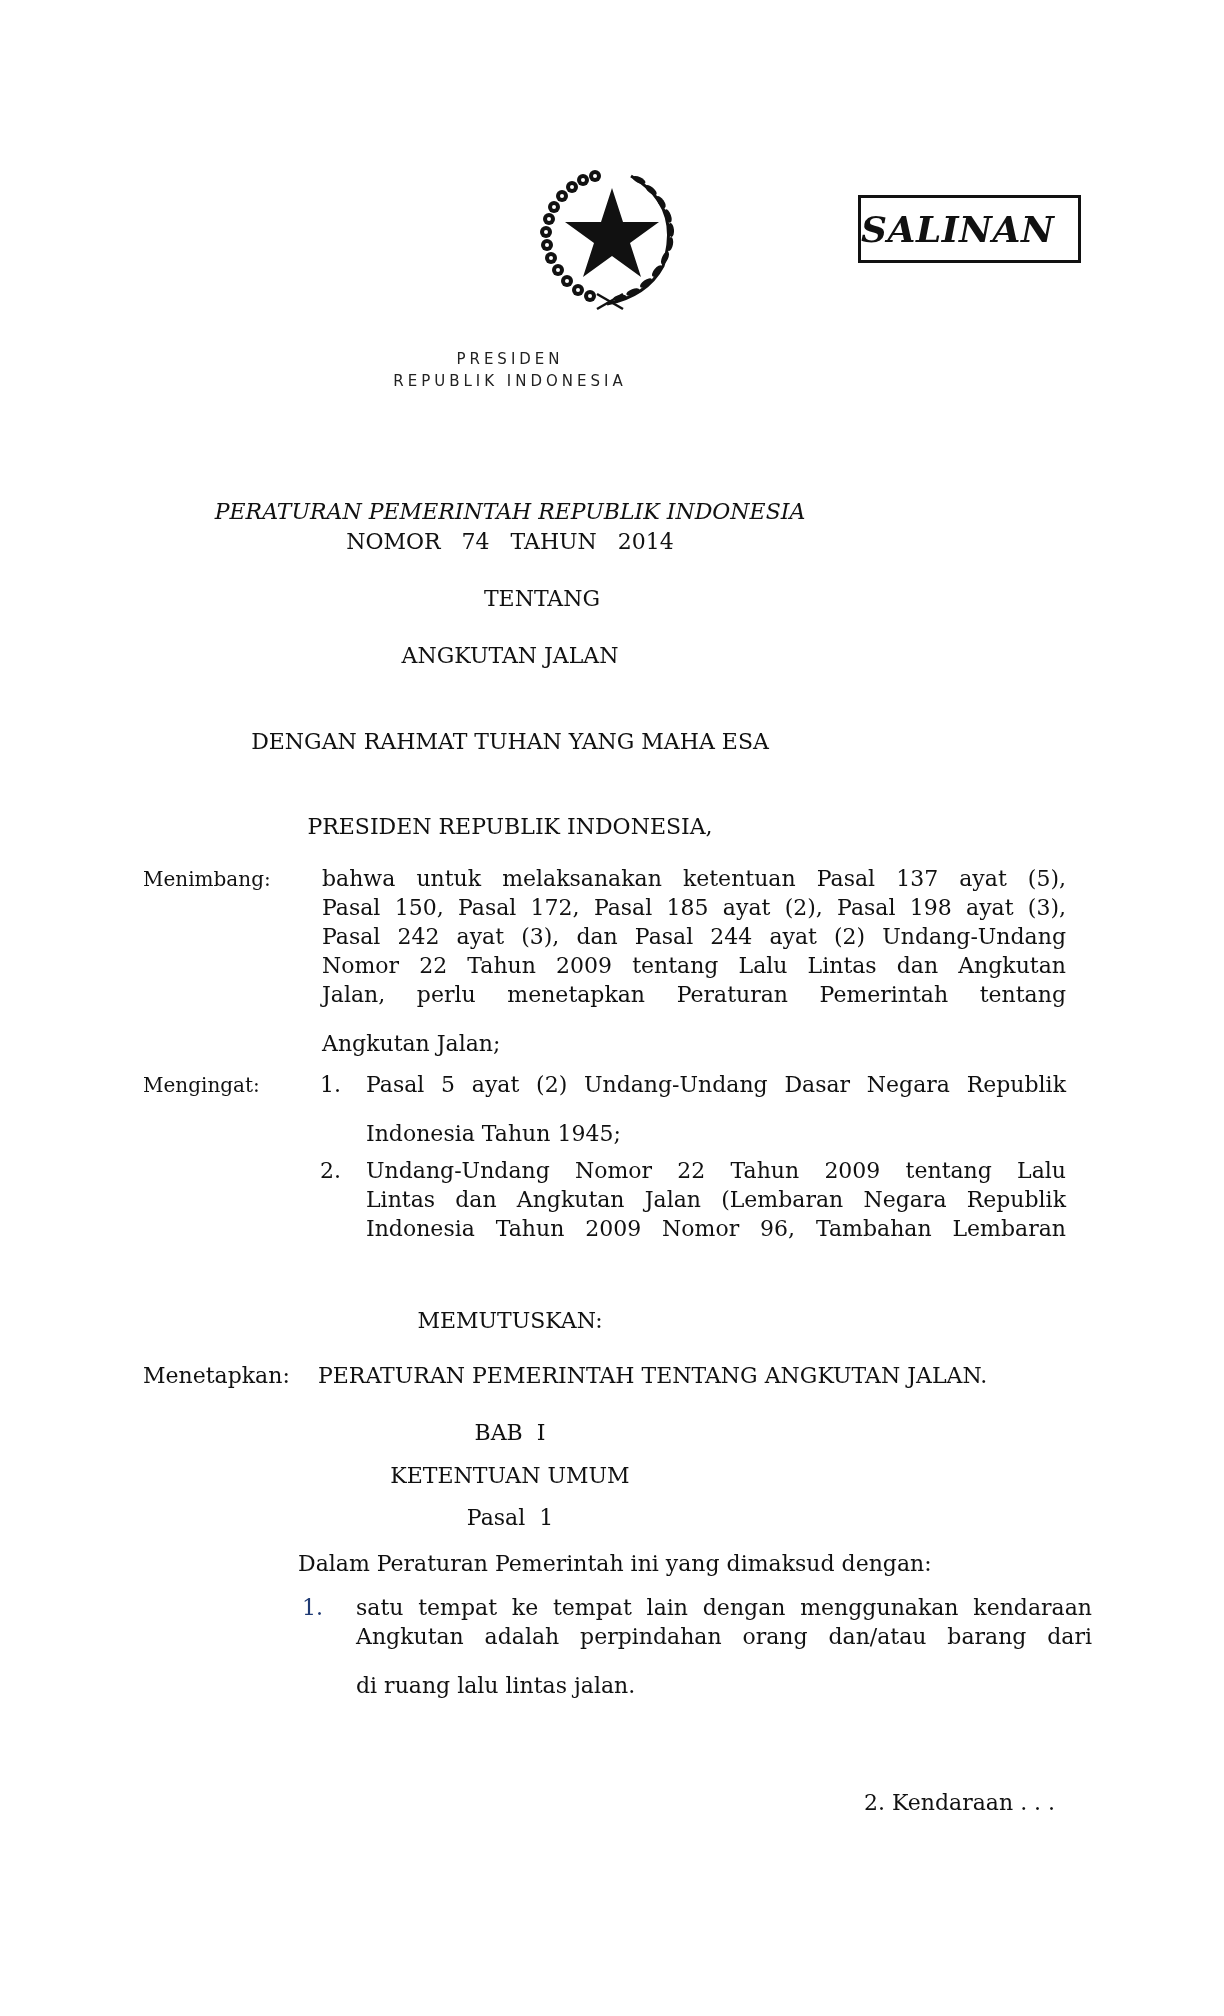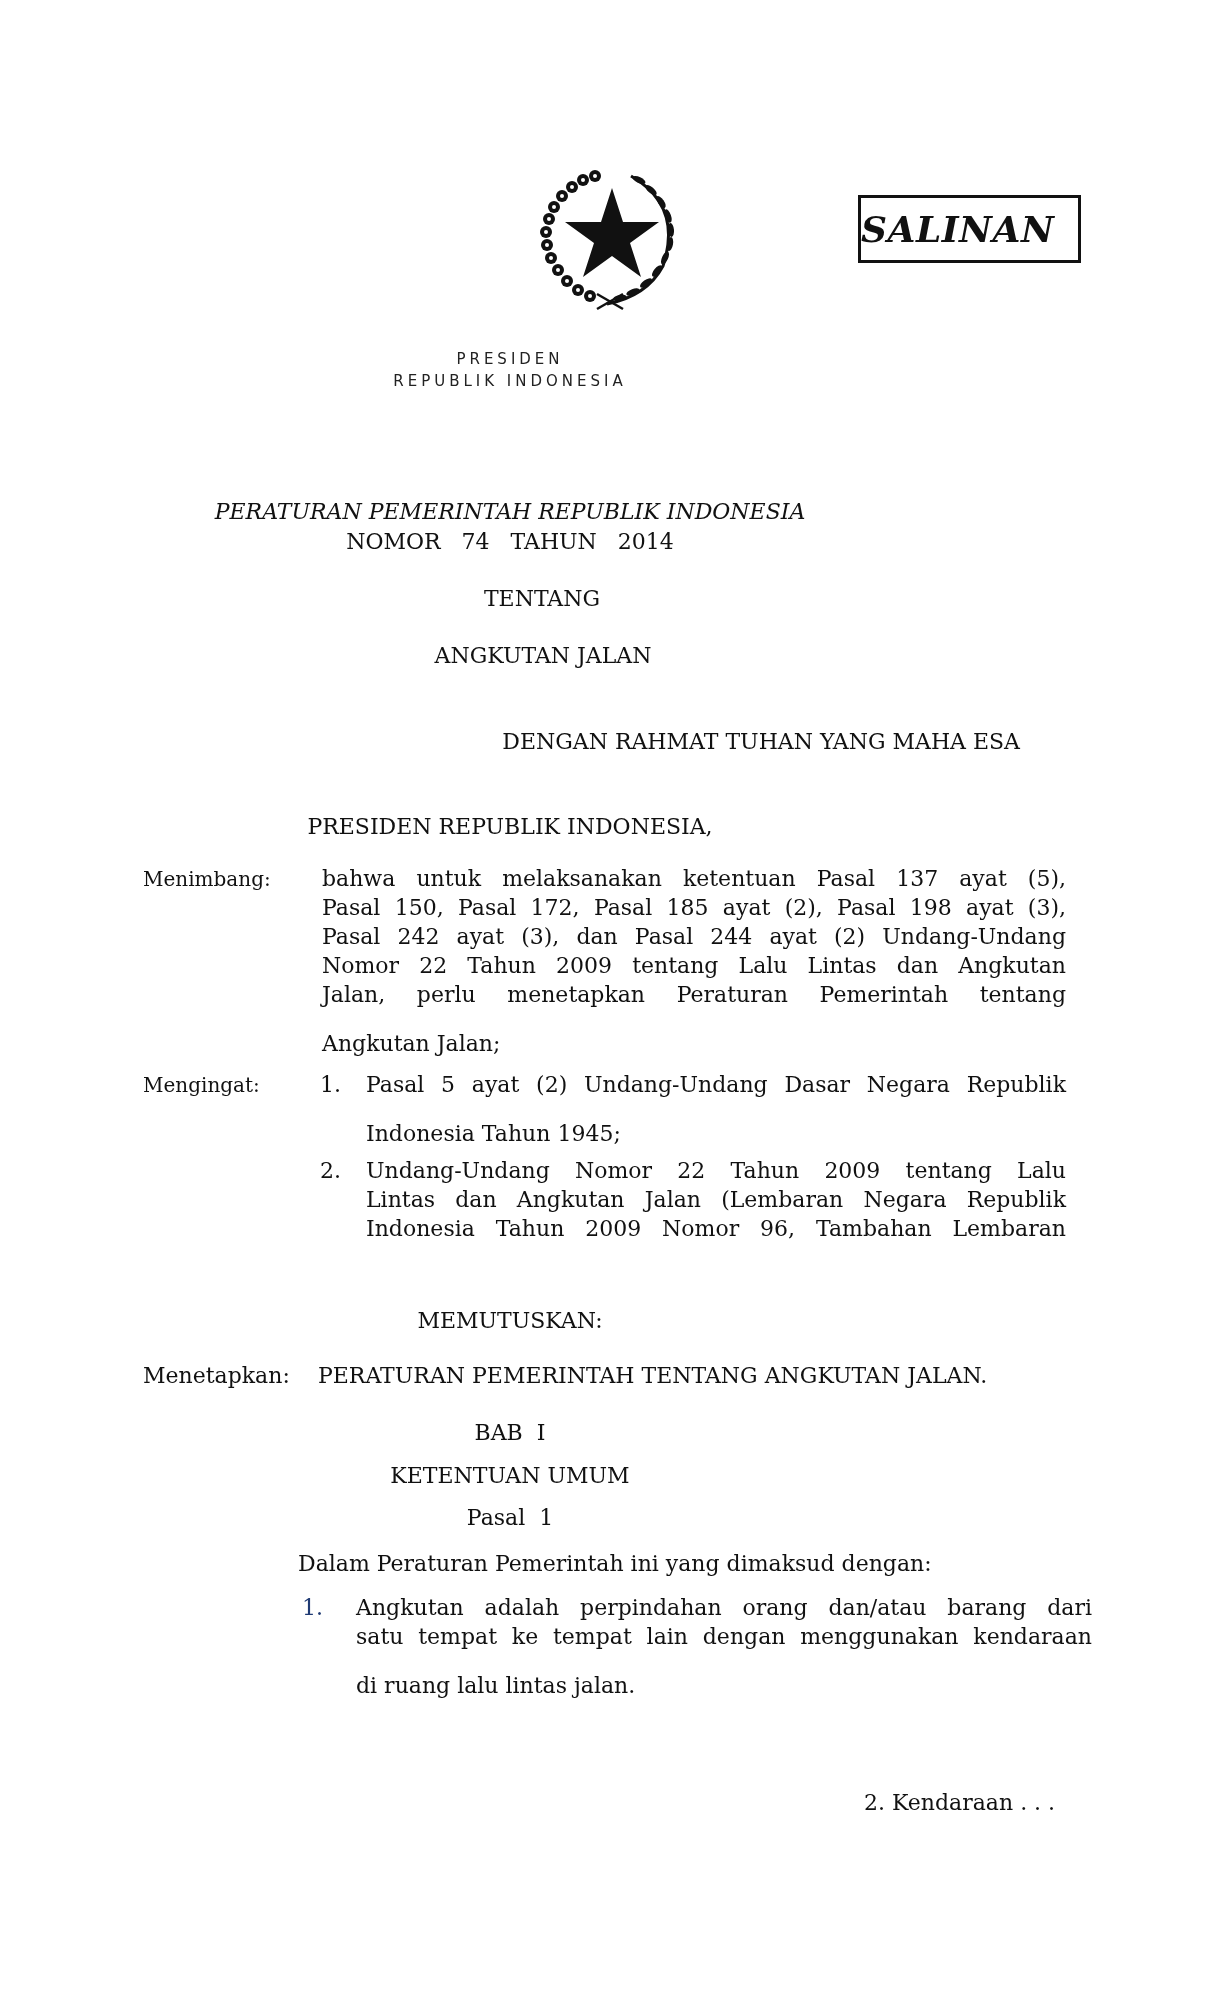--- a/index.html
+++ b/index.html
@@ -79,22 +79,22 @@
 <div class="salinan-box">
   <span class="salinan-text">SALINAN</span>
 </div>
 
 <div class="abs center hdr" style="top:349px;">PRESIDEN</div>
 <div class="abs center hdr" style="top:371px;">REPUBLIK INDONESIA</div>
 
 <div class="abs center t" style="top:497px;font-style:italic;">PERATURAN PEMERINTAH REPUBLIK INDONESIA</div>
 <div class="abs center t" style="top:527px; white-space:pre;">NOMOR   74   TAHUN   2014</div>
 <div class="abs center t" style="top:584px;padding-left:32px;">TENTANG</div>
-<div class="abs center t" style="top:641px;padding-left:33px;">ANGKUTAN JALAN</div>
-<div class="abs center t" style="top:727px;text-align:right;">DENGAN RAHMAT TUHAN YANG MAHA ESA</div>
+<div class="abs center t" style="top:641px;">ANGKUTAN JALAN</div>
+<div class="abs center t" style="top:727px;">DENGAN RAHMAT TUHAN YANG MAHA ESA</div>
 <div class="abs center t" style="top:812px;">PRESIDEN REPUBLIK INDONESIA,</div>
 
 <div class="abs lbl" style="left:143px; top:865px;">Menimbang:</div>
 <div class="para" style="left:322px; top:864px; width:744px;">
   <span class="line">bahwa untuk melaksanakan ketentuan Pasal 137 ayat (5),</span>
   <span class="line">Pasal 150, Pasal 172, Pasal 185 ayat (2), Pasal 198 ayat (3),</span>
   <span class="line">Pasal 242 ayat (3), dan Pasal 244 ayat (2) Undang-Undang</span>
   <span class="line">Nomor 22 Tahun 2009 tentang Lalu Lintas dan Angkutan</span>
   <span class="line">Jalan, perlu menetapkan Peraturan Pemerintah tentang</span>
   <span class="line last">Angkutan Jalan;</span>
@@ -119,18 +119,18 @@
 <div class="abs t" style="left:143px; top:1361px;">Menetapkan:</div>
 <div class="abs t" style="left:318px; top:1361px;">PERATURAN PEMERINTAH TENTANG ANGKUTAN JALAN.</div>
 
 <div class="abs center t" style="top:1418px; white-space:pre;">BAB  I</div>
 <div class="abs center t" style="top:1461px;">KETENTUAN UMUM</div>
 <div class="abs center t" style="top:1503px; white-space:pre;">Pasal  1</div>
 <div class="abs t" style="left:298px; top:1549px;">Dalam Peraturan Pemerintah ini yang dimaksud dengan:</div>
 
 <div class="abs t num-blue" style="left:302px; top:1593px;">1.</div>
 <div class="para" style="left:356px; top:1593px; width:736px;">
+  <span class="line">satu tempat ke tempat lain dengan menggunakan kendaraan</span>
   <span class="line">Angkutan adalah perpindahan orang dan/atau barang dari</span>
-  <span class="line">satu tempat ke tempat lain dengan menggunakan kendaraan</span>
   <span class="line last">di ruang lalu lintas jalan.</span>
 </div>
 
 <div class="abs t" style="left:864px; top:1744px; white-space:pre;margin-top:44px;">2. Kendaraan . . .</div>
 
 </body></html>

